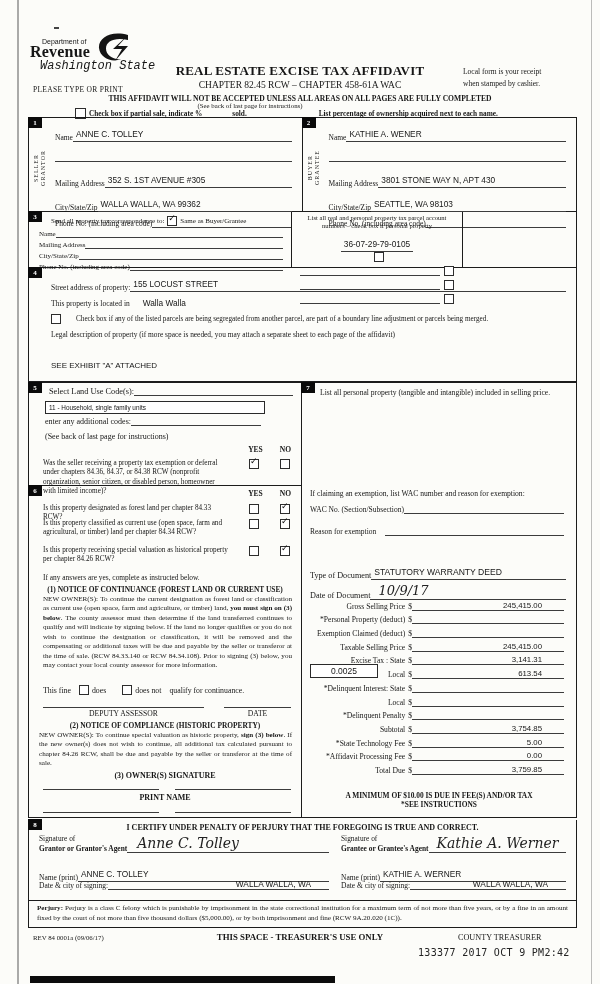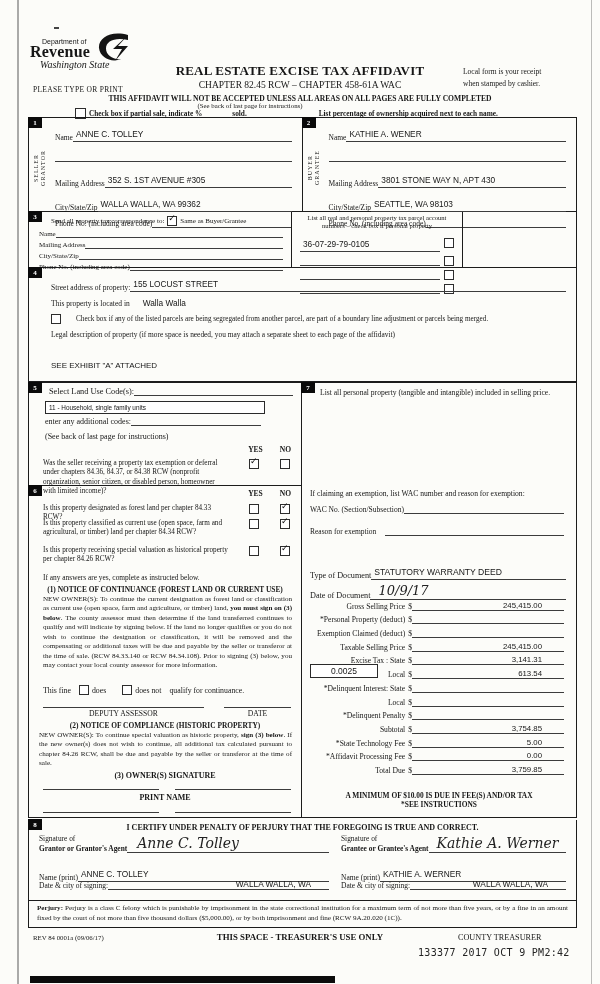--- a/index.html
+++ b/index.html
@@ -46,21 +46,21 @@
 <div id="page">
 
   <div class="abs" style="left:17px;top:0;width:2px;height:984px;background:rgba(70,70,70,.45);"></div>
   <div class="abs" style="left:591px;top:0;width:1px;height:984px;background:rgba(90,90,90,.4);"></div>
   <div class="abs" style="left:30px;top:976px;width:305px;height:7px;background:#0c0c0c;"></div>
   <div class="abs" style="left:54px;top:27px;width:5px;height:2px;background:#444;"></div>
 
   <div class="abs" style="left:30px;top:38px;">
     <div class="sans" style="font-size:7px;margin-left:12px;">Department of</div>
     <div class="b" style="font-size:16px;line-height:.9;letter-spacing:.2px;">Revenue</div>
-    <div style="font-size:10px;font-style:italic;margin-left:10px;">Washington State</div>
+    <div style="font-size:12px;font-style:italic;margin-left:10px;font-family:Liberation Mono, monospace;">Washington State</div>
   </div>
   <svg class="abs" style="left:95px;top:32px;" width="36" height="32" viewBox="0 0 36 32">
     <path d="M33 3 C16 -2 3 6 4 16 C5 26 17 31 26 27 C18 28 11 23 11 16.5 C11 9 20 5 33 8 Z" fill="#141414"></path>
     <path d="M33 3 L23 14 L33 14 L20 29 L27 17 L18 17 Z" fill="#141414"></path>
   </svg>
 
   <div class="abs b ctr" style="left:140px;top:63px;width:320px;font-size:13px;letter-spacing:.2px;">REAL ESTATE EXCISE TAX AFFIDAVIT</div>
   <div class="abs ctr" style="left:140px;top:80px;width:320px;font-size:9.5px;">CHAPTER 82.45 RCW – CHAPTER 458-61A WAC</div>
   <div class="abs" style="left:463px;top:66px;width:115px;font-size:7.5px;line-height:1.6;">
     <div>Local form is your receipt</div>
@@ -155,21 +155,21 @@
         <span class="small">City/State/Zip</span>
         <span class="ln"></span>
       </div>
       <div class="row" style="margin:2px 8px 0 10px;">
         <span class="small">Phone No. (including area code)</span>
         <span class="ln"></span>
       </div>
     </div>
     <div style="position:relative;width:172px;border-left:1.2px solid #1c1c1c;border-right:1.2px solid #1c1c1c;box-sizing:border-box;">
       <div class="ctr" style="font-size:6.6px;line-height:1.25;margin:2px 6px 0;">List all real and personal property tax parcel account numbers – check box if personal property</div>
-      <div class="row" style="margin:3px 8px 0;align-items:center;">
+      <div class="row" style="margin:3px 8px 0;align-items:center;flex-direction:column;">
         <span class="ln"><span class="val">36-07-29-79-0105</span></span>
         <span class="cb" style="margin-left:4px;"></span>
       </div>
       <div class="row" style="margin:4px 8px 0;align-items:center;">
         <span class="ln"></span>
         <span class="cb" style="margin-left:4px;"></span>
       </div>
       <div class="row" style="margin:4px 8px 0;align-items:center;">
         <span class="ln"></span>
         <span class="cb" style="margin-left:4px;"></span>

